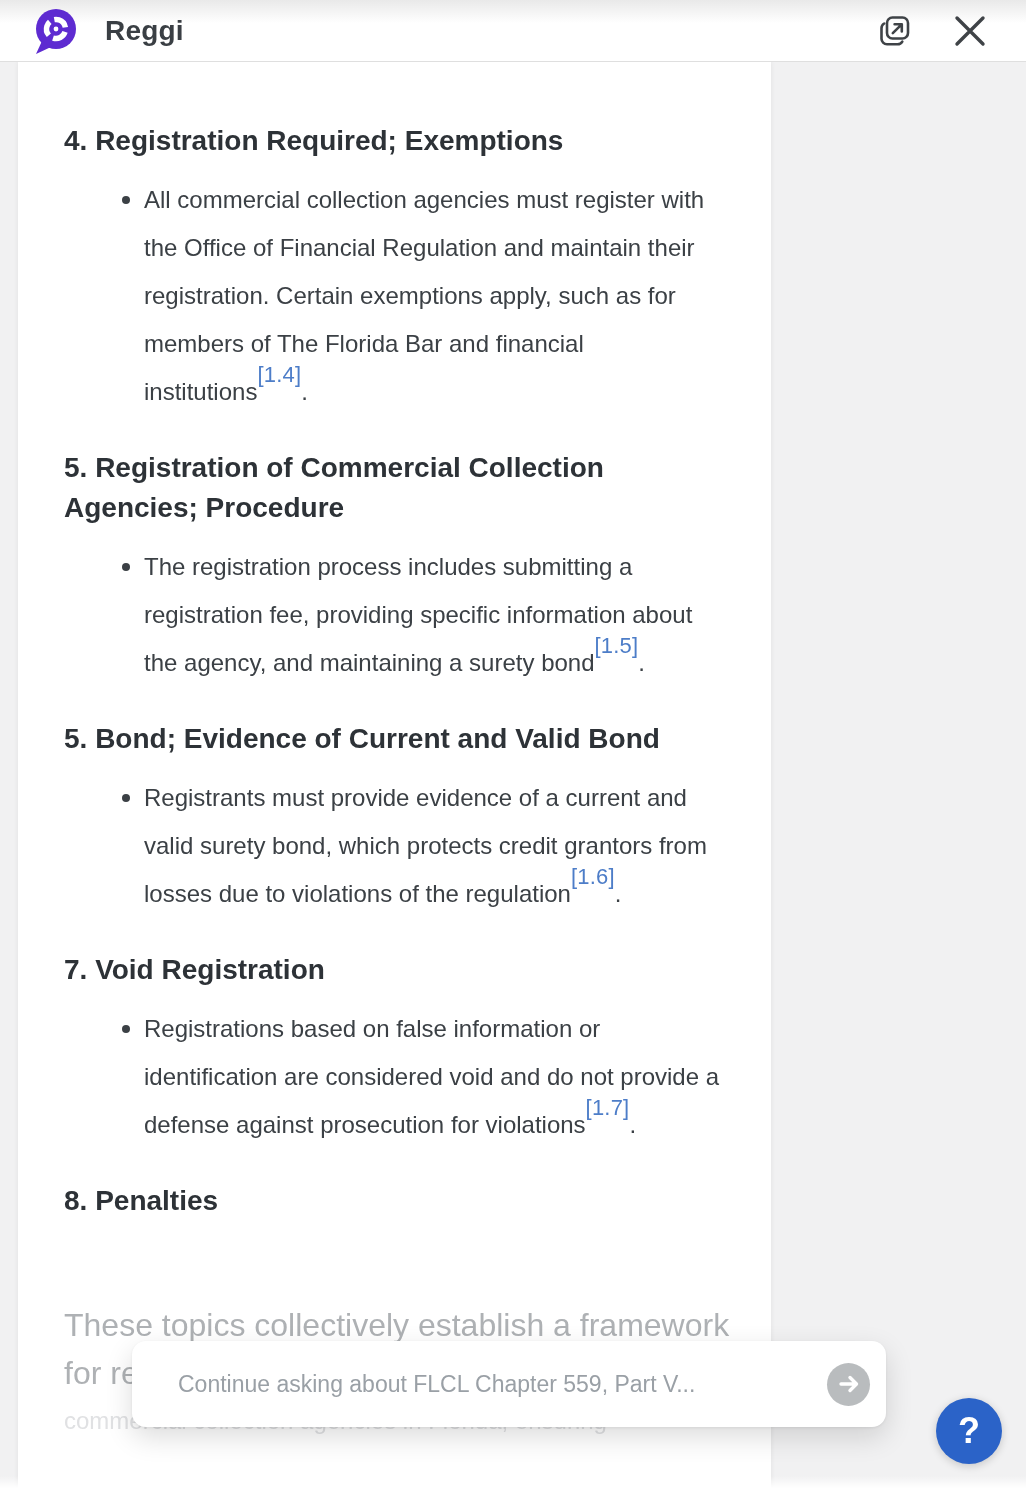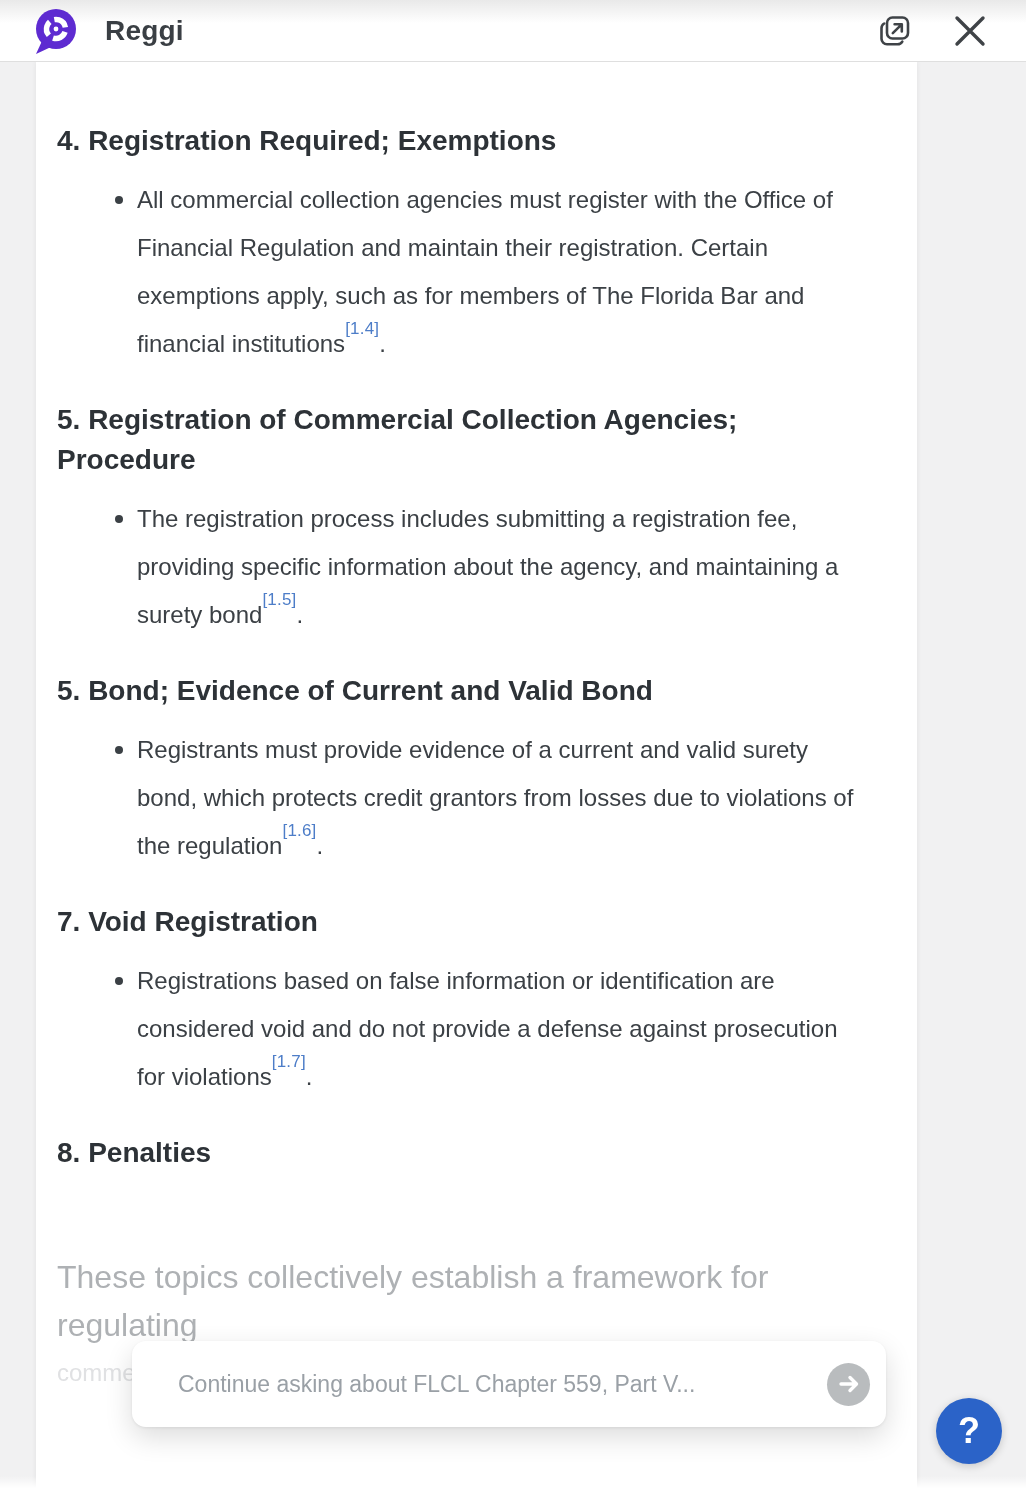--- a/index.html
+++ b/index.html
@@ -20,41 +20,41 @@
   }
   .hdr-title {
     margin-left:28px; font-size:28px; font-weight:700; color:#3a3f44;
     letter-spacing:0.2px;
   }
   .hdr-actions { margin-left:auto; display:flex; align-items:center; gap:40px; padding-right:38px; }
   .icon-btn { background:none; border:none; cursor:pointer; display:flex; align-items:center; justify-content:center; padding:0; }
 
   
   .card {
-    position:absolute; top:62px; left:36px; width:881px; bottom:0;
+    position:absolute; top:62px; left:18px; width:753px; bottom:0;
     background:#ffffff; z-index:1;
     box-shadow:0 0 5px rgba(0,0,0,0.07);
-    padding:0 40px 0 21px; overflow:hidden;
+    padding:0 40px 0 46px; overflow:hidden;
   }
   .section h2 {
     font-size:28px; line-height:40px; font-weight:700; color:#2d3237;
     margin:32px 0 15px; max-width:800px;
   }
   .section:first-child h2 { margin-top:59px; }
   .section ul { list-style:none; margin:0; padding:0 0 0 80px; }
   .section li {
     position:relative; font-size:24px; line-height:48px; color:#3b4045;
     max-width:723px;
   }
   .section li::before {
     content:""; position:absolute; left:-22px; top:20px;
     width:8px; height:8px; border-radius:50%; background:#3b4045;
   }
   sup.cite {
-    color:#4d7dc8; font-size:17px; line-height:0;
+    color:#4d7dc8; font-size:22px; line-height:0;
     position:relative; top:-9px; letter-spacing:0.2px;
   }
   .summary-line1 {
     font-size:32px; line-height:48px; color:#aeb1b4; margin-top:80px;
   }
   .summary-line2 {
     font-size:24px; line-height:48px; color:#e0e1e3;
   }
 
   

